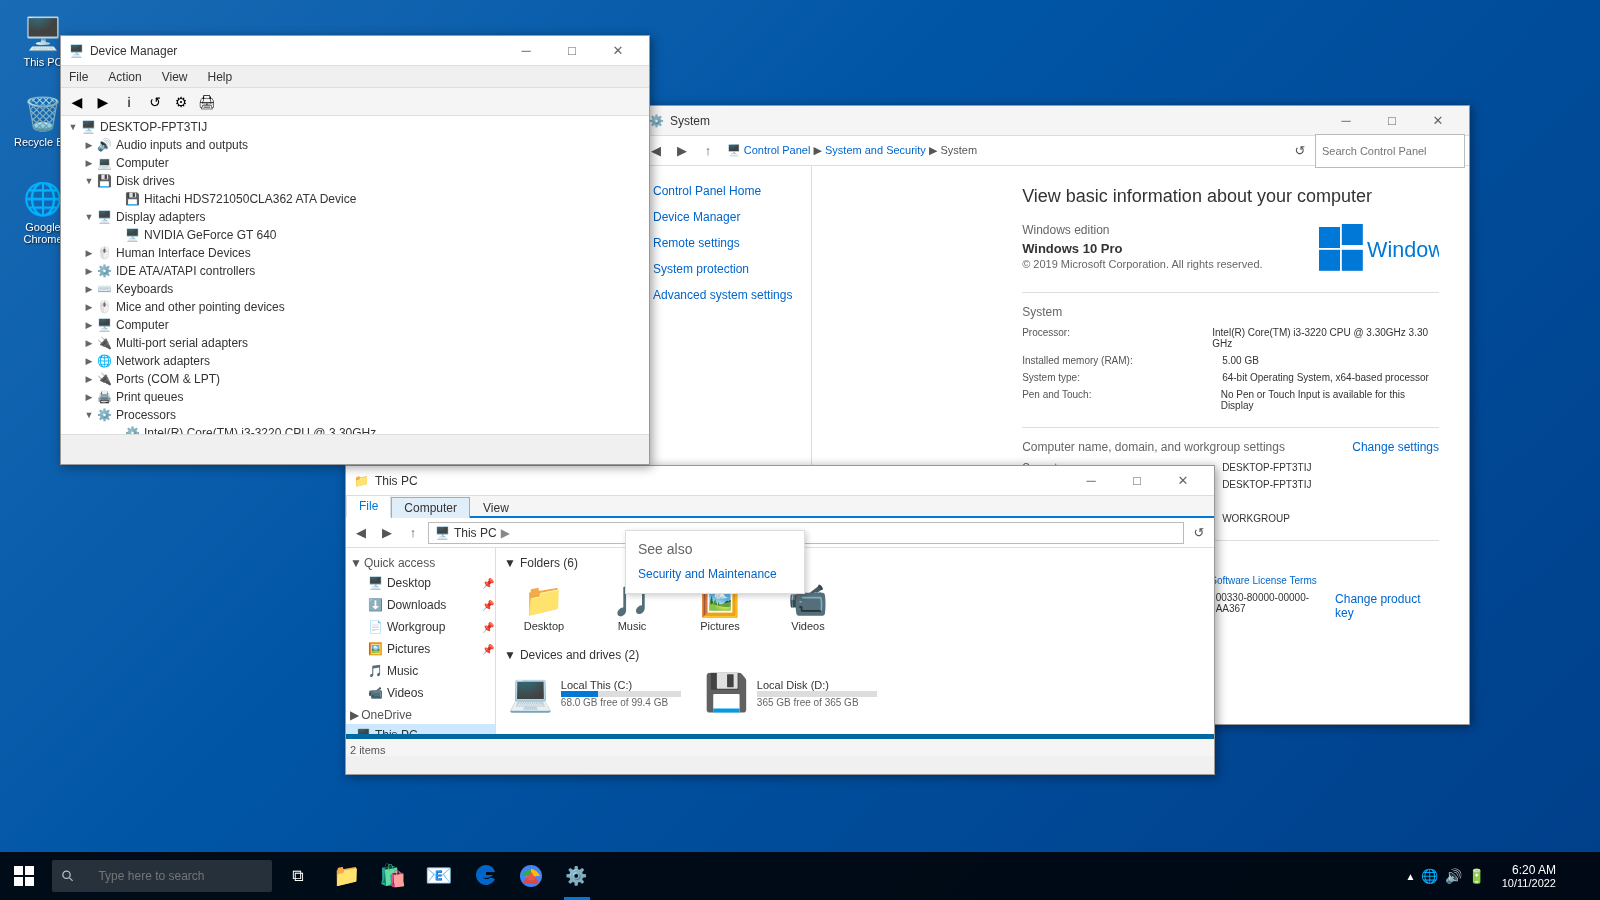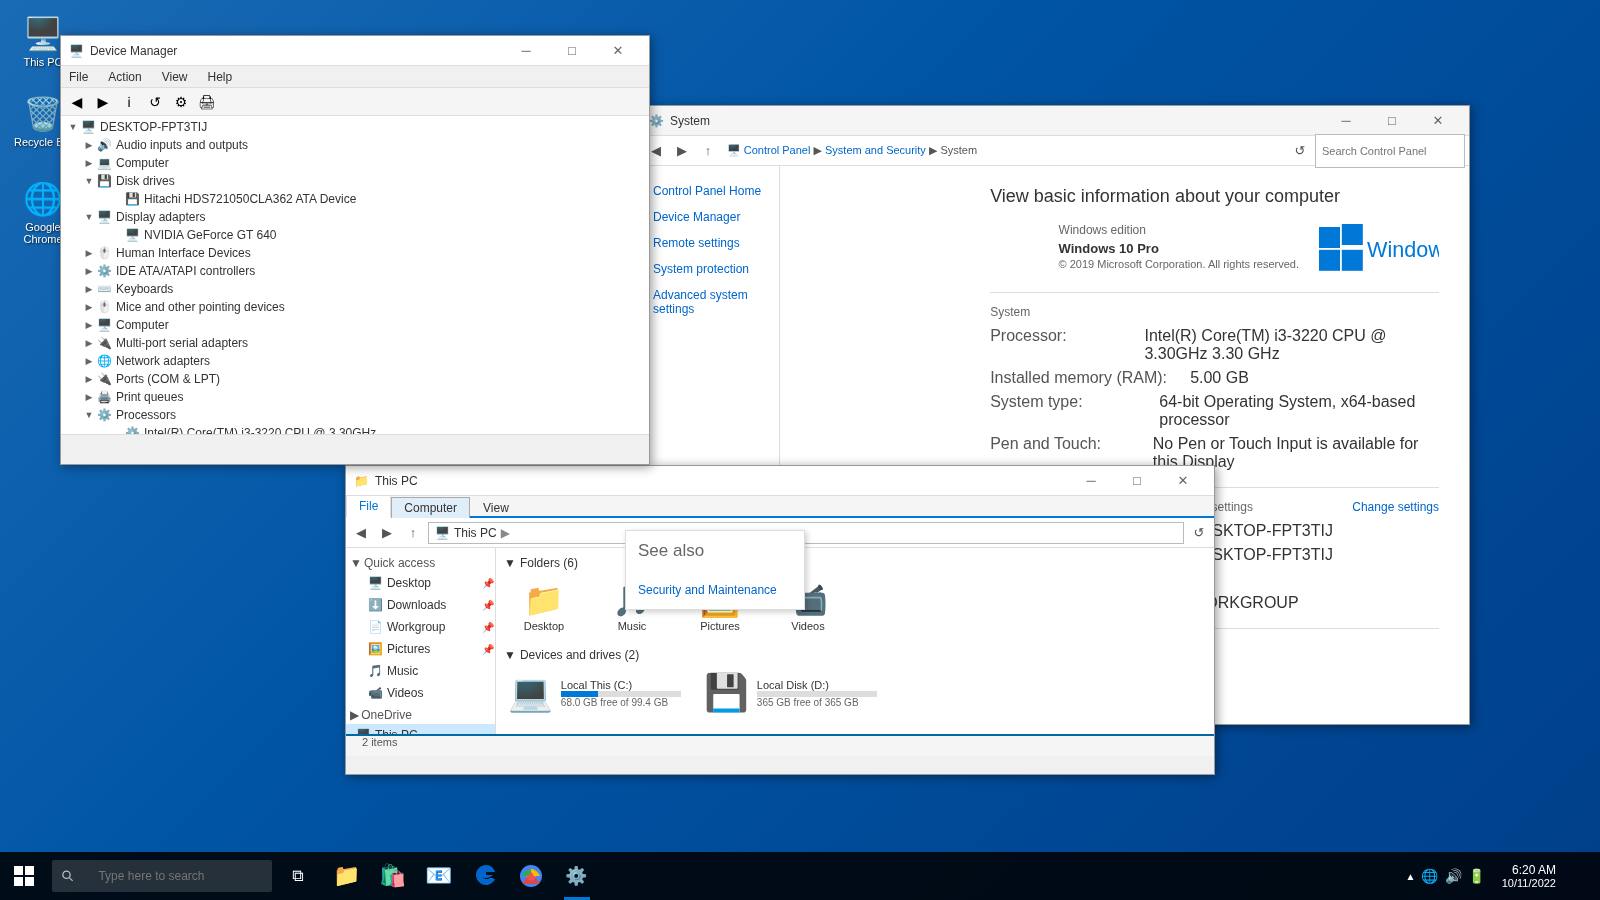--- a/index.html
+++ b/index.html
@@ -421,24 +421,24 @@
       font-size: 11px;
       color: #333;
     }
     .fe-drive-free {
       font-size: 10px;
       color: #666;
     }
     .fe-statusbar {
       height: 22px;
       background: #f5f5f5;
-      border-top: 2px solid #0369a1;
-      display: flex;
-      align-items: flex-start;
-      padding: 0 16px;
+      border-top: 5px solid #0369a1;
+      display: flex;
+      align-items: flex-end;
+      padding: 0 4px;
       font-size: 11px;
       color: #555;
     }
 
     
     .system-window {
       top: 105px;
       left: 640px;
       width: 830px;
       height: 620px;
@@ -478,21 +478,21 @@
     }
     .sys-content {
       margin-left: 180px;
       height: calc(100% - 60px);
       overflow-y: auto;
       padding: 20px 30px;
     }
     .sys-row {
       display: flex;
       margin-bottom: 6px;
-      font-size: 16px;
+      font-size: 10px;
     }
     .sys-row-label {
       width: 200px;
       color: #555;
     }
     .sys-row-value {
       color: #333;
     }
     .sys-row-link {
       color: #0066cc;
@@ -506,24 +506,24 @@
       top: 530px;
       left: 625px;
       width: 180px;
       background: white;
       border: 1px solid #ddd;
       box-shadow: 2px 2px 6px rgba(0,0,0,0.2);
       z-index: 20;
       padding: 8px 0;
     }
     .see-also-title {
-      font-size: 17px;
+      font-size: 14px;
       color: #666;
       padding: 2px 12px;
-      margin-bottom: 16px;
+      margin-bottom: 4px;
     }
     .see-also-item {
       font-size: 12px;
       color: #0066cc;
       padding: 4px 12px;
       cursor: pointer;
     }
 
     
     .progress-bar {
@@ -733,21 +733,21 @@
         <div class="sys-sidebar-item">System protection</div>
         <div class="sys-sidebar-item">Advanced system settings</div>
       </div>
 
       <div class="sys-content">
         <div style="display:flex;justify-content:space-between;align-items:flex-start;">
           <h2 style="font-size:18px;font-weight:normal;color:#333;margin-bottom:16px;">View basic information about your computer</h2>
         </div>
 
         <div style="margin-bottom:16px;">
-          <div style="display:flex;justify-content:flex-end;">
+          <div style="display:flex;justify-content:space-between;">
             <div>
               <div style="font-size:12px;color:#666;margin-bottom:4px;">Windows edition</div>
               <div style="font-size:13px;font-weight:bold;color:#333;">Windows 10 Pro</div>
               <div style="font-size:11px;color:#666;margin-top:2px;">© 2019 Microsoft Corporation. All rights reserved.</div>
             </div>
 
             <div style="margin-left:20px;">
               <svg width="120" height="50" viewBox="0 0 200 80">
                 <rect x="0" y="5" width="35" height="35" fill="#0078d7"></rect>
                 <rect x="38" y="0" width="35" height="35" fill="#0078d7"></rect>

